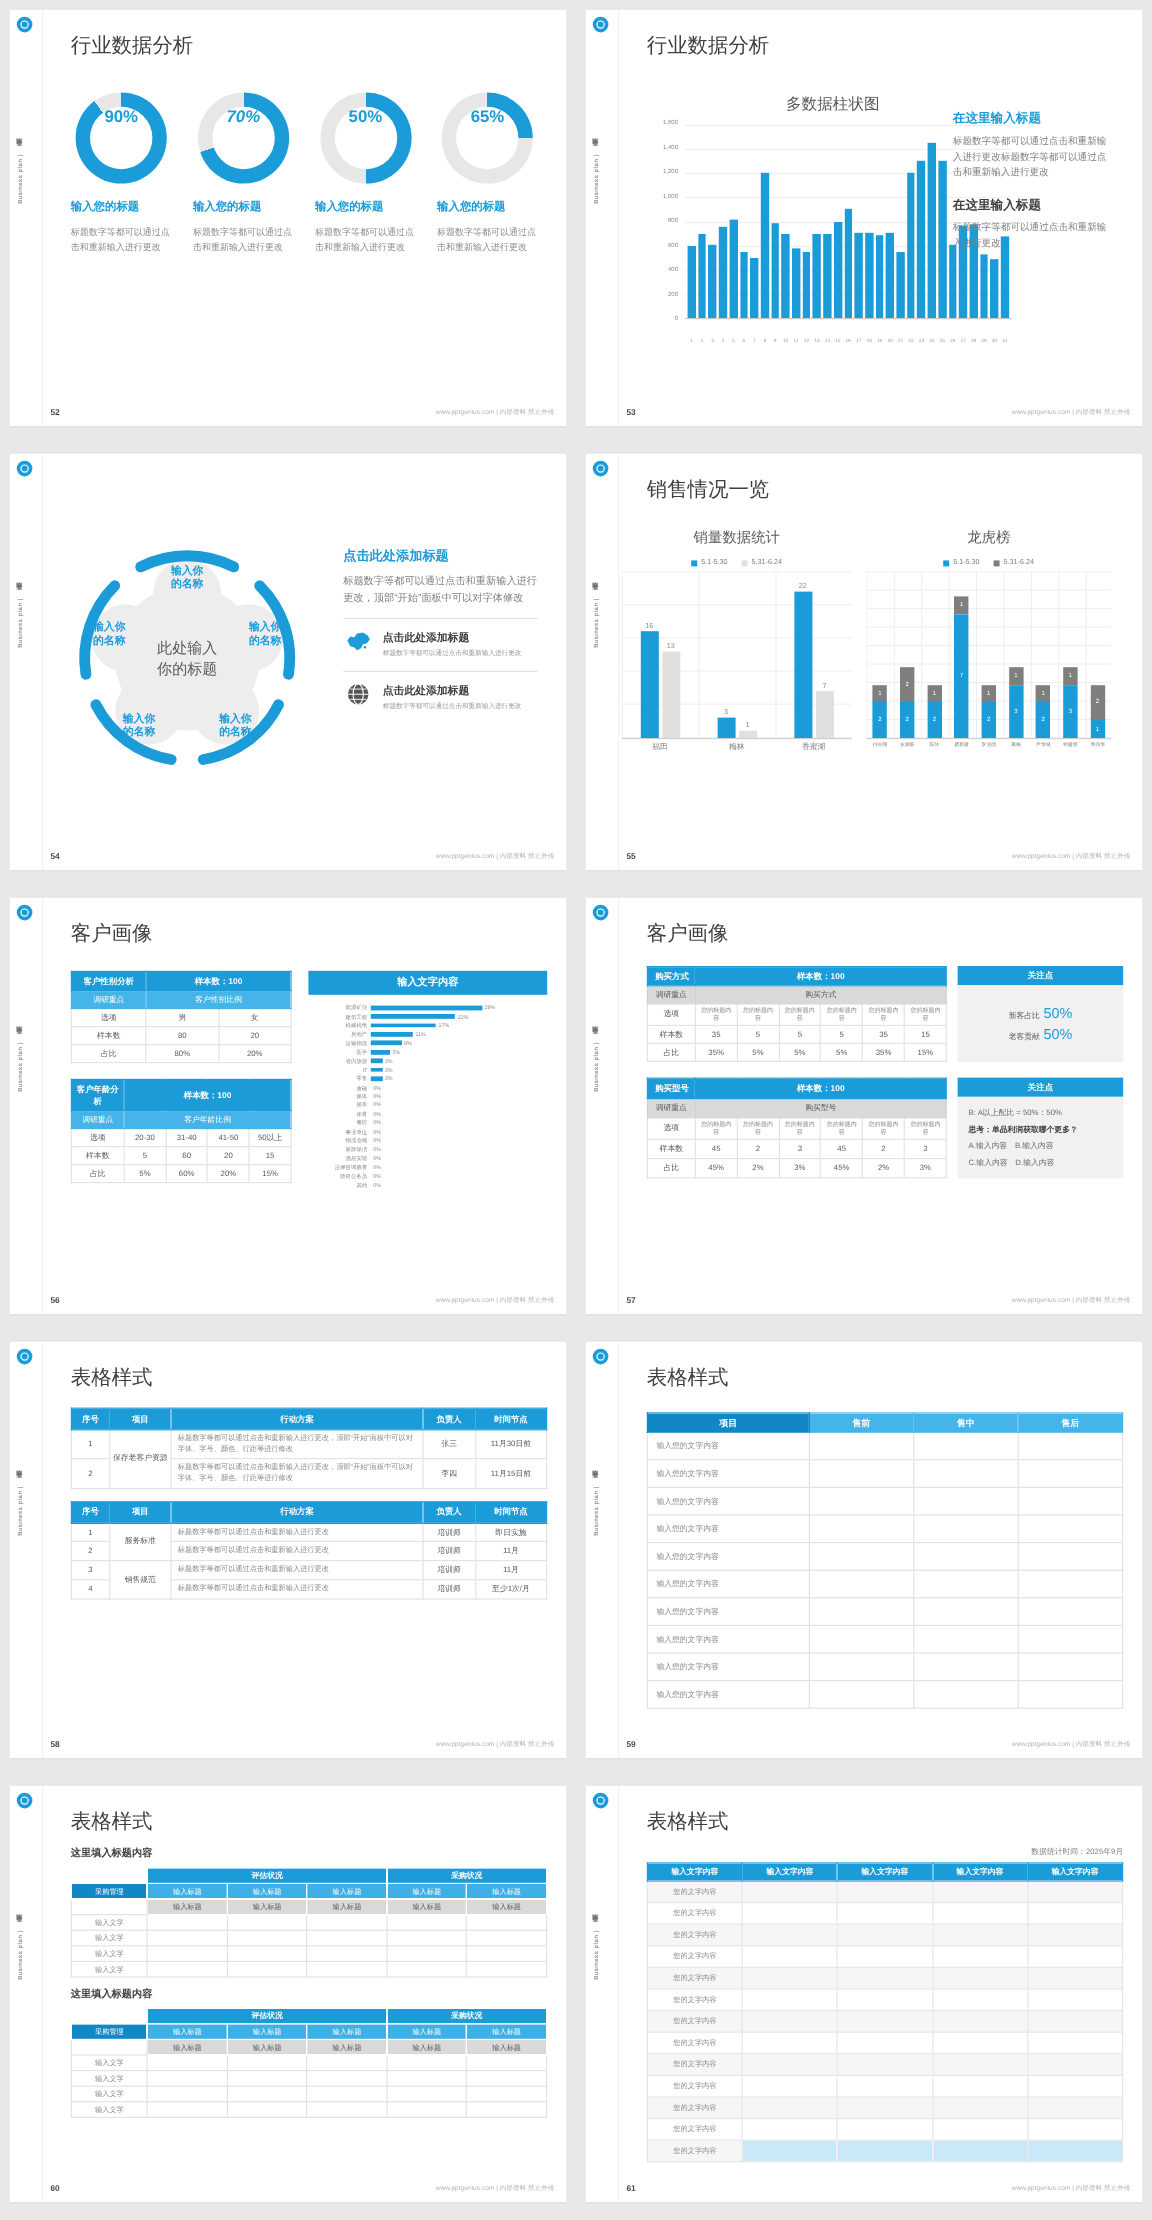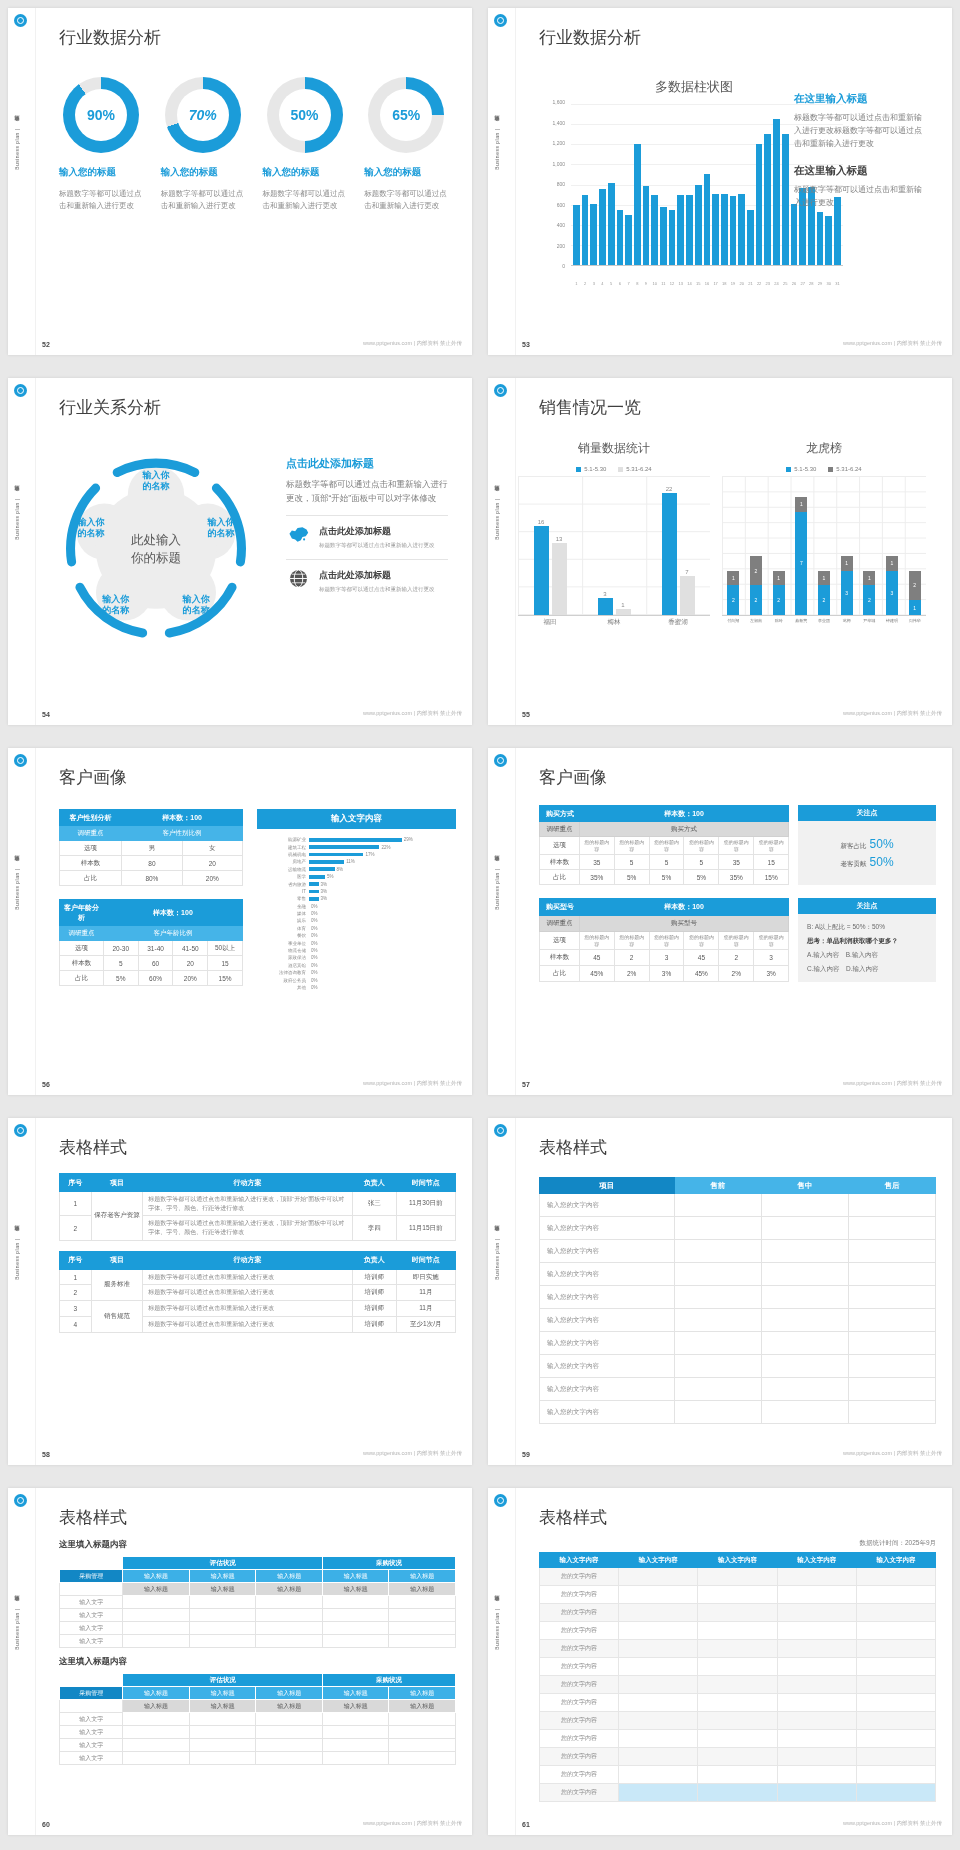--- a/index.html
+++ b/index.html
@@ -16,21 +16,21 @@
   .vtext{position:absolute;left:6px;top:40%;transform:translateY(-50%) rotate(180deg);writing-mode:vertical-rl;font-size:5px;color:#666;letter-spacing:.5px;white-space:nowrap}
   .pageno{position:absolute;left:34px;bottom:7px;font-size:7px;font-weight:bold;color:#4a4a4a}
   .url{position:absolute;right:10px;bottom:8px;font-size:5.5px;color:#b3b3b3}
   .content{position:absolute;left:27px;top:0;right:0;bottom:20px;padding:18px 16px 0 24px}
   .stitle{font-size:17px;font-weight:400;color:#3f3f3f}
 
   
   .donut-row{display:flex;gap:10px;margin-top:28px;justify-content:space-between}
   .dcol{width:92px;display:flex;flex-direction:column;align-items:flex-start}
   .donut{width:76px;height:76px;border-radius:50%;display:flex;align-items:center;justify-content:center;margin-left:4px}
-  .dhole{width:52px;height:52px;background:#fff;border-radius:50%;display:flex;align-items:center;justify-content:center}
+  .dhole{width:52px;height:52px;background:#fff;border-radius:50%;display:flex;justify-content:center}
   .dpct{color:var(--accent);font-size:14px;font-weight:bold}
   .dtitle{color:var(--accent);font-weight:bold;font-size:9.5px;margin:13px 0 9px}
   .dbody{font-size:7.5px;color:#8c8c8c;line-height:1.55;width:86px}
 
   
   .chart53{position:absolute;left:28px;top:70px;width:302px}
   .ct53{text-align:center;font-size:13px;color:#595959}
   #plot53{position:relative;height:178px;margin-top:6px}
   .yl53{position:absolute;left:0;top:0;bottom:14px;width:25px}
   .ylab{position:absolute;right:3px;font-size:5px;color:#8a8a8a;width:25px;text-align:right}
@@ -303,21 +303,20 @@
     </div>
   <span class="logo"></span>
       <span class="vtext">Business plan | 商业计划书</span>
       <span class="pageno">53</span>
       <span class="url">www.pptgenius.com | 内部资料 禁止外传</span>
     </section>
 
   <section class="slide">
     <div class="side-line"></div>
     <div class="content">
-      <h2 class="stitle">行业关系分析</h2>
       <div id="flower54"><svg viewBox="0 0 200 205" width="206" height="206">
             <circle cx="100" cy="50" r="28" fill="#ededed"></circle>
             <circle cx="151.3570518799383" cy="87.31308230375284" r="28" fill="#ededed"></circle>
             <circle cx="131.74040362379355" cy="147.68691769624718" r="28" fill="#ededed"></circle>
             <circle cx="68.25959637620646" cy="147.68691769624718" r="28" fill="#ededed"></circle>
             <circle cx="48.64294812006171" cy="87.31308230375282" r="28" fill="#ededed"></circle>
             <circle cx="100" cy="104" r="60" fill="#ededed"></circle>
             <path d="M61.4,28.3 A85,85 0 0 1 138.6,28.3" stroke="#1b9cd9" stroke-width="9" fill="none" stroke-linecap="round"></path>
             <path d="M160.1,43.9 A85,85 0 0 1 184.0,117.3" stroke="#1b9cd9" stroke-width="9" fill="none" stroke-linecap="round"></path>
             <path d="M175.7,142.6 A85,85 0 0 1 113.3,188.0" stroke="#1b9cd9" stroke-width="9" fill="none" stroke-linecap="round"></path>

